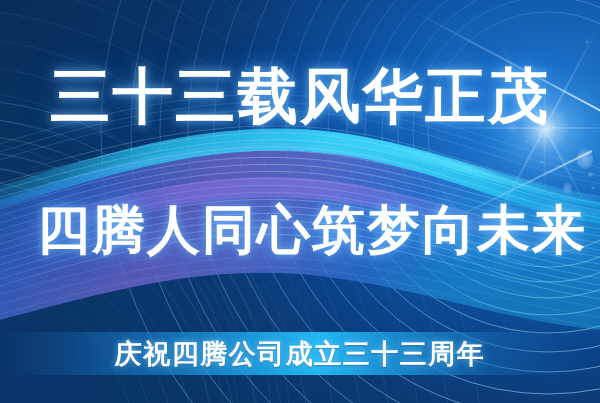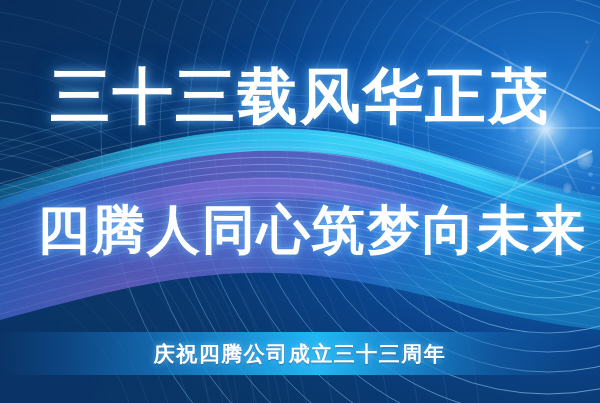--- a/index.html
+++ b/index.html
@@ -319,17 +319,17 @@
   <div class="headline-wrap" style="top:66px;">
     <span id="line1" class="headline" style="font-size: 60.5px;">三十三载风华正茂</span>
   </div>
 
   <div class="headline-wrap" style="top:203px;padding-left:24px;">
     <span id="line2" class="headline" style="font-size: 53px;">四腾人同心筑梦向未来</span>
   </div>
 
   <div class="sub-banner">
     <div class="sub-banner-inner">
-      <span id="subtitle" style="font-size: 21px;">庆祝四腾公司成立三十三周年</span>
+      <span id="subtitle" style="font-size: 27px;">庆祝四腾公司成立三十三周年</span>
     </div>
   </div>
 
 </div>
 
 </body></html>

